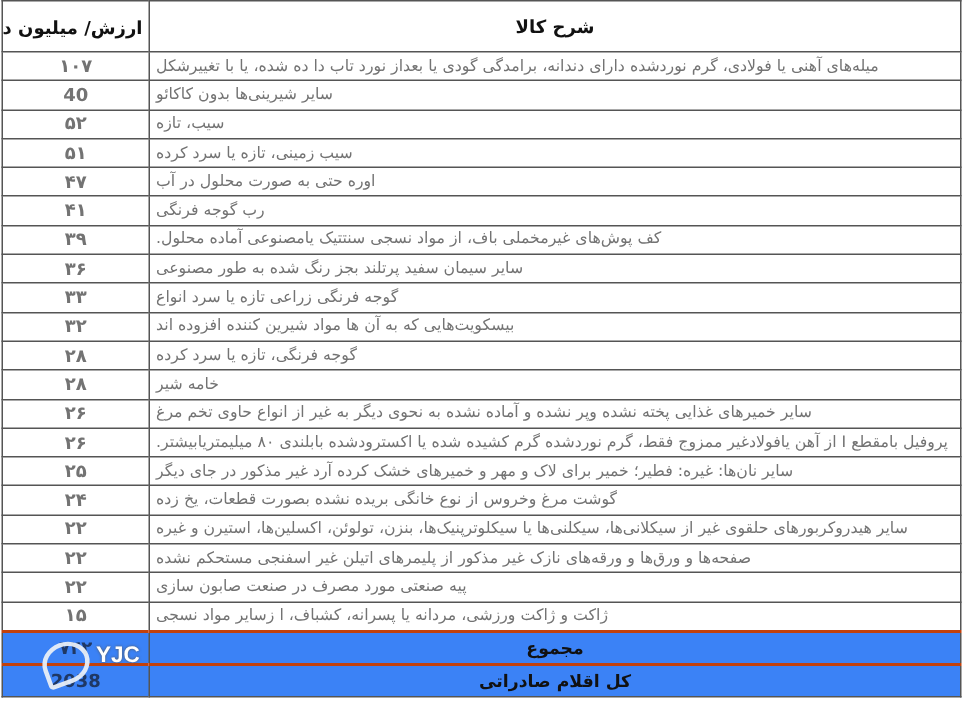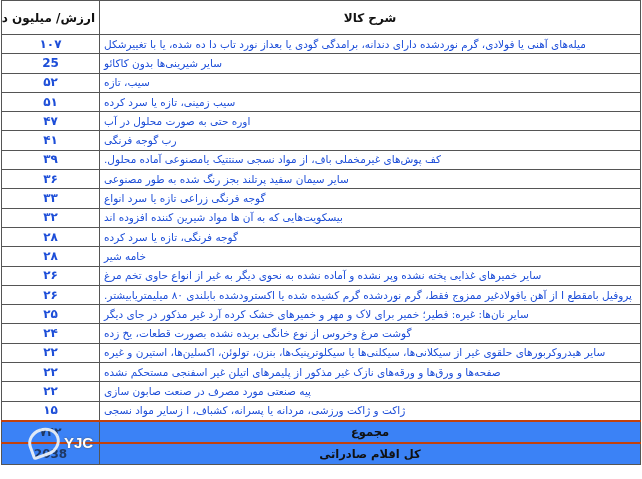--- a/index.html
+++ b/index.html
@@ -2,27 +2,27 @@
 <html><head>
 <meta charset="utf-8">
 <style>
   html, body { margin: 0; padding: 0; background: #ffffff; }
   body { width: 642px; height: 479px; overflow: hidden; font-family: "DejaVu Sans", sans-serif; position: relative; }
   table.export { border-collapse: collapse; width: 640px; margin-left: 1px; table-layout: fixed; direction: rtl; }
   table.export td, table.export th { border: 1px solid #555; padding: 0 4px; white-space: nowrap; overflow: hidden; }
   .hdr th { height: 33px; font-weight: bold; font-size: 12px; color: #111; background: #fff; text-align: center; line-height: 14px; border-bottom: 2px solid #444; }
   .col-desc { width: 530px; }
   .col-val { width: 96px; }
-  tr.row td { height: 18.3px; font-size: 10.5px; color: #1d4ed8; line-height: 17px; }
+  tr.row td { height: 18.3px; font-size: 10.5px; color: #737373; line-height: 17px; }
   tr.row td.desc { text-align: left; }
   tr.row td.val { text-align: center; font-weight: bold; font-size: 12px; }
   tr.row { border-bottom: 1.5px solid #666; }
   tr.total td { background: #3b82f6; height: 20px; font-weight: bold; font-size: 11.5px; text-align: center; color: #111; border-top: 2px solid #c2410c; }
   tr.total td.val { color: #1f3864; font-size: 12px; }
-  .logo { position: absolute; left: 28px; top: 428px; display: flex; align-items: center; gap: 4px; }
+  .logo { position: absolute; left: 28px; top: 428px; display: flex; align-items: flex-start; gap: 4px; }
   .logo-mark { width: 26px; height: 22px; border: 3px solid #e8eef7; border-radius: 50% 50% 50% 10%; transform: rotate(-20deg); opacity: 0.95; }
   .logo-text { color: #ffffff; font-weight: bold; font-size: 15px; font-family: "Liberation Sans", sans-serif; text-shadow: 0 0 2px #555; }
 </style>
 </head>
 <body>
 
 <table class="export">
   <colgroup>
       <col class="col-desc">
       <col class="col-val">
@@ -33,21 +33,21 @@
       <th>ارزش/ میلیون دلار</th>
     </tr>
   </thead>
   <tbody id="rows">
       <tr class="row">
         <td class="desc">میله‌های آهنی یا فولادی، گرم نوردشده دارای دندانه، برامدگی گودی یا بعداز نورد تاب دا ده شده، یا با تغییرشکل</td>
                   <td class="val">۱۰۷</td>
       </tr>
       <tr class="row">
         <td class="desc">سایر شیرینی‌ها بدون کاکائو</td>
-                  <td class="val">25</td>
+                  <td class="val">40</td>
       </tr>
       <tr class="row">
         <td class="desc">سیب، تازه</td>
                   <td class="val">۵۲</td>
       </tr>
       <tr class="row">
         <td class="desc">سیب زمینی، تازه یا سرد کرده</td>
                   <td class="val">۵۱</td>
       </tr>
       <tr class="row">

